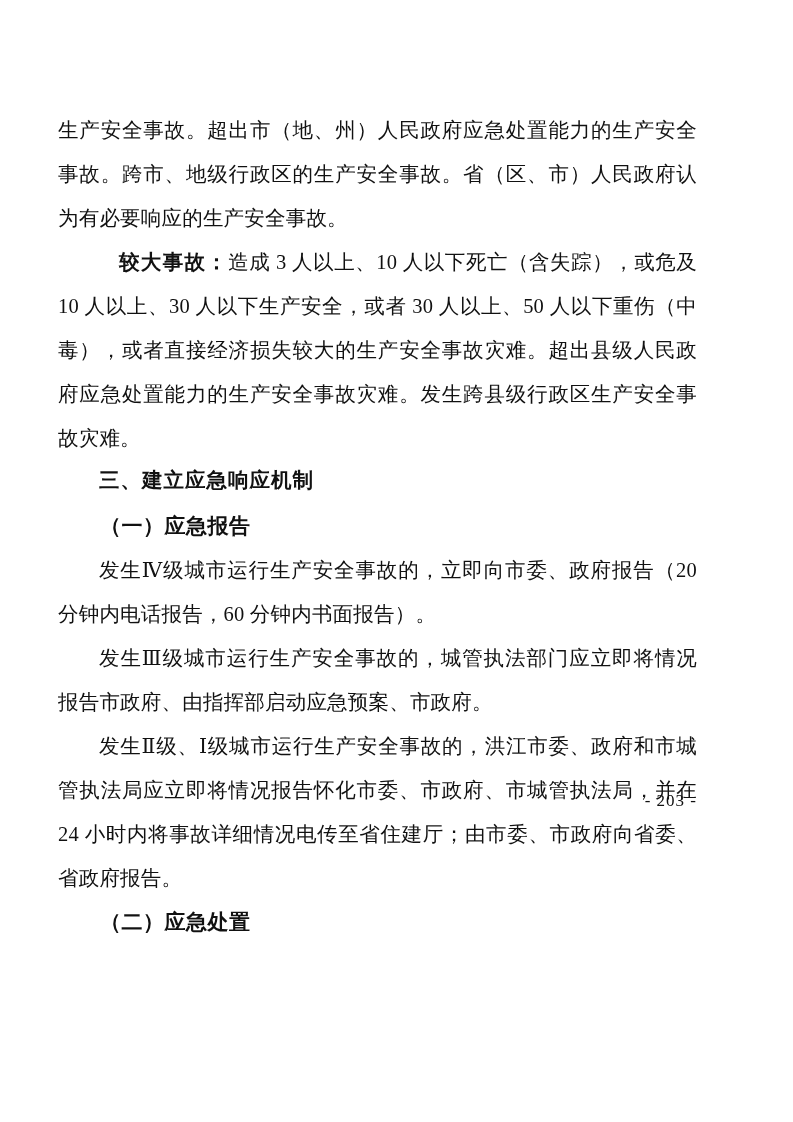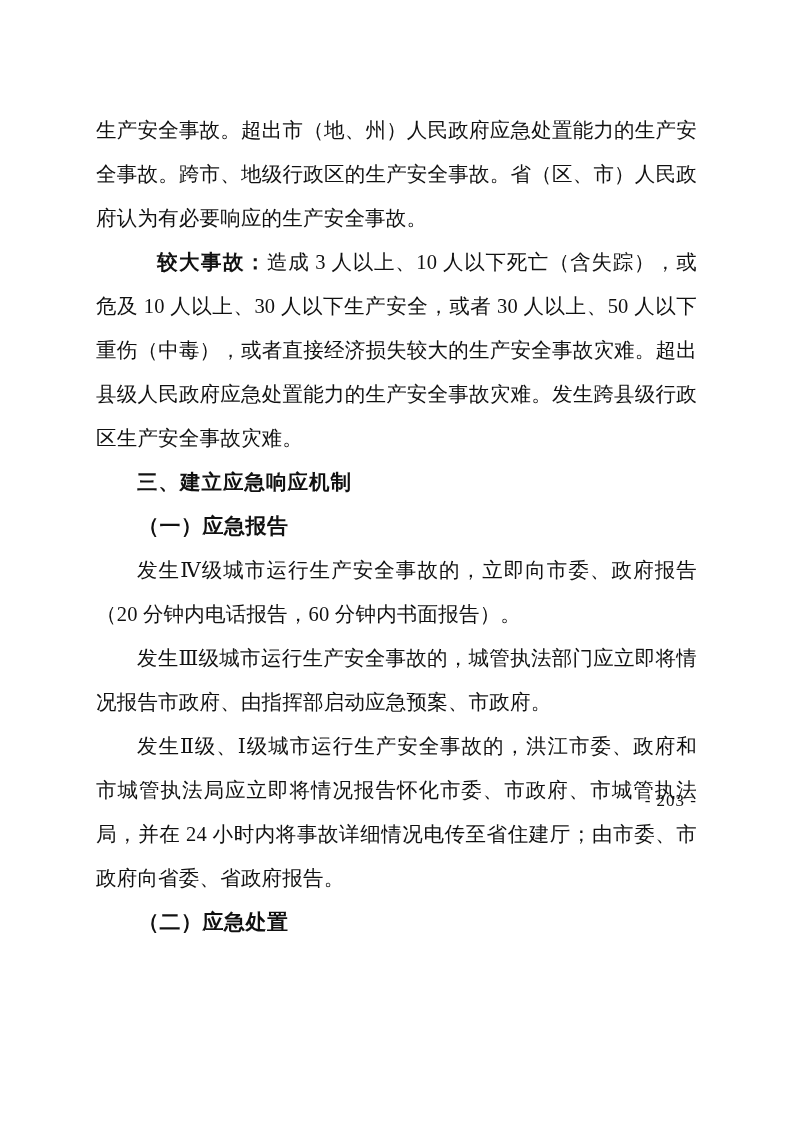--- a/index.html
+++ b/index.html
@@ -15,21 +15,21 @@
     color: #111111;
     overflow: hidden;
   }
   .page {
     position: absolute;
     left: 0;
     top: 0;
     width: 793px;
     height: 898px;
     box-sizing: border-box;
-    padding: 108px 96px 60px 96px;
+    padding: 108px 96px 60px 58px;
   }
   .body-text {
     font-size: 20.5px;
     line-height: 44px;
     text-align: justify;
     text-justify: inter-ideograph;
     letter-spacing: 0.2px;
   }
   p {
     margin: 0;
@@ -42,20 +42,21 @@
     letter-spacing: 1px;
     margin-left: 20px;
   }
   .heading {
     font-size: 20.5px;
     line-height: 44px;
     font-weight: bold;
     text-indent: 2em;
     letter-spacing: 1px;
     margin: 0;
+    font-family: Liberation Mono, monospace;
   }
   .subheading {
     font-size: 21px;
     line-height: 44px;
     font-weight: bold;
     text-indent: 2em;
     letter-spacing: 0.5px;
     margin: 0;
   }
   .page-number {

